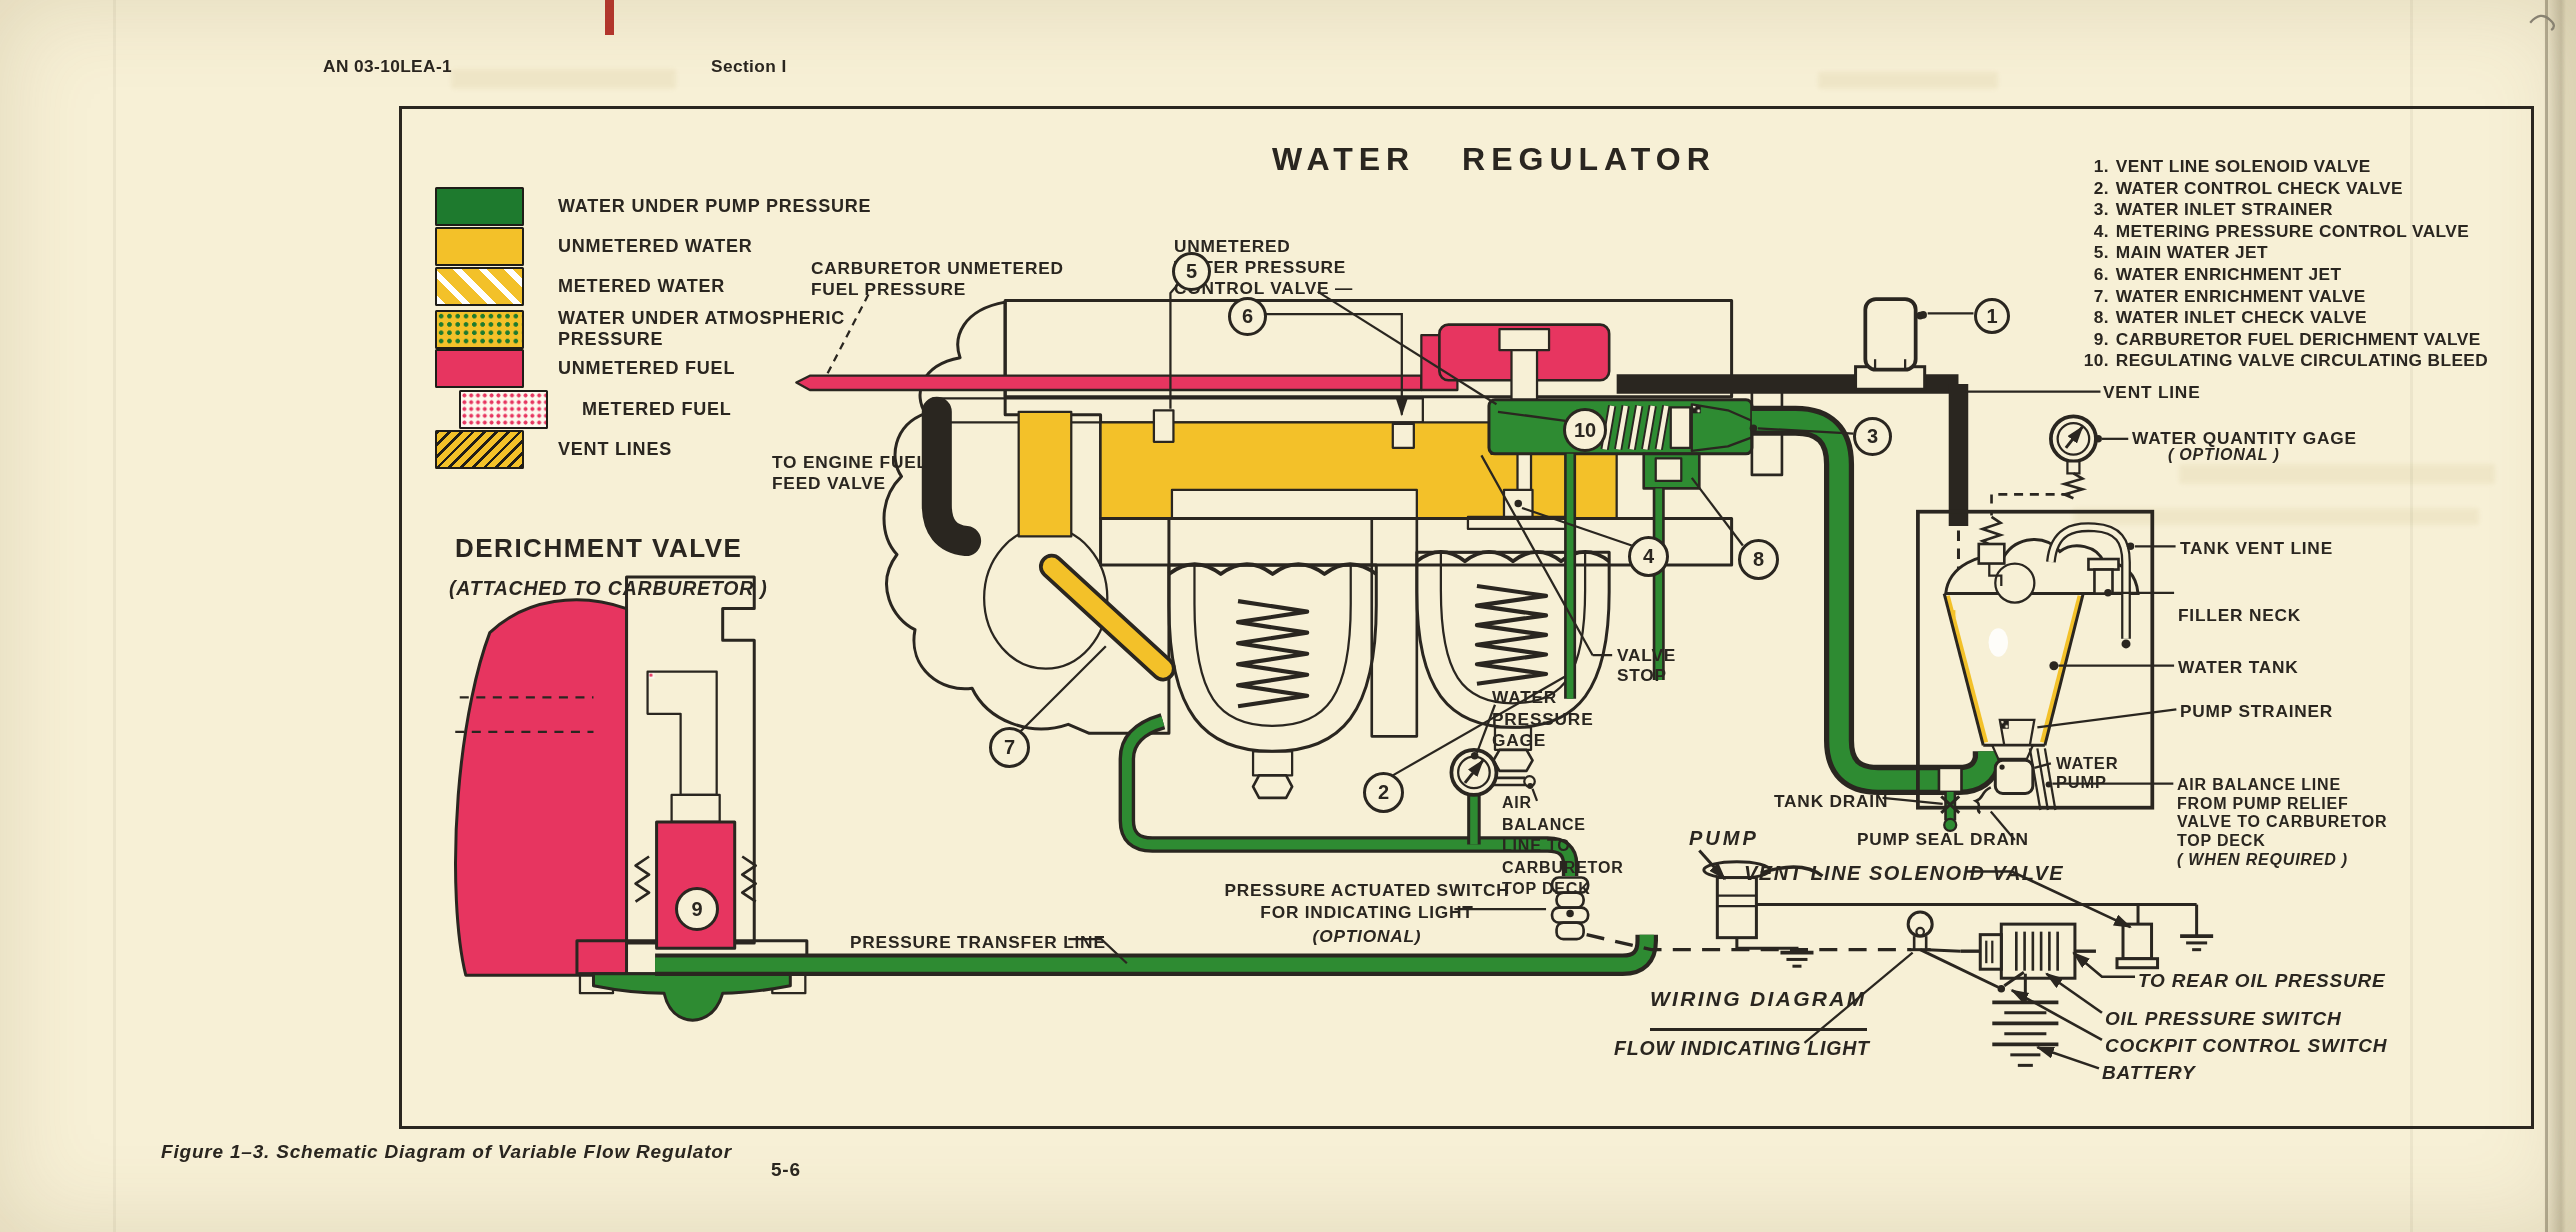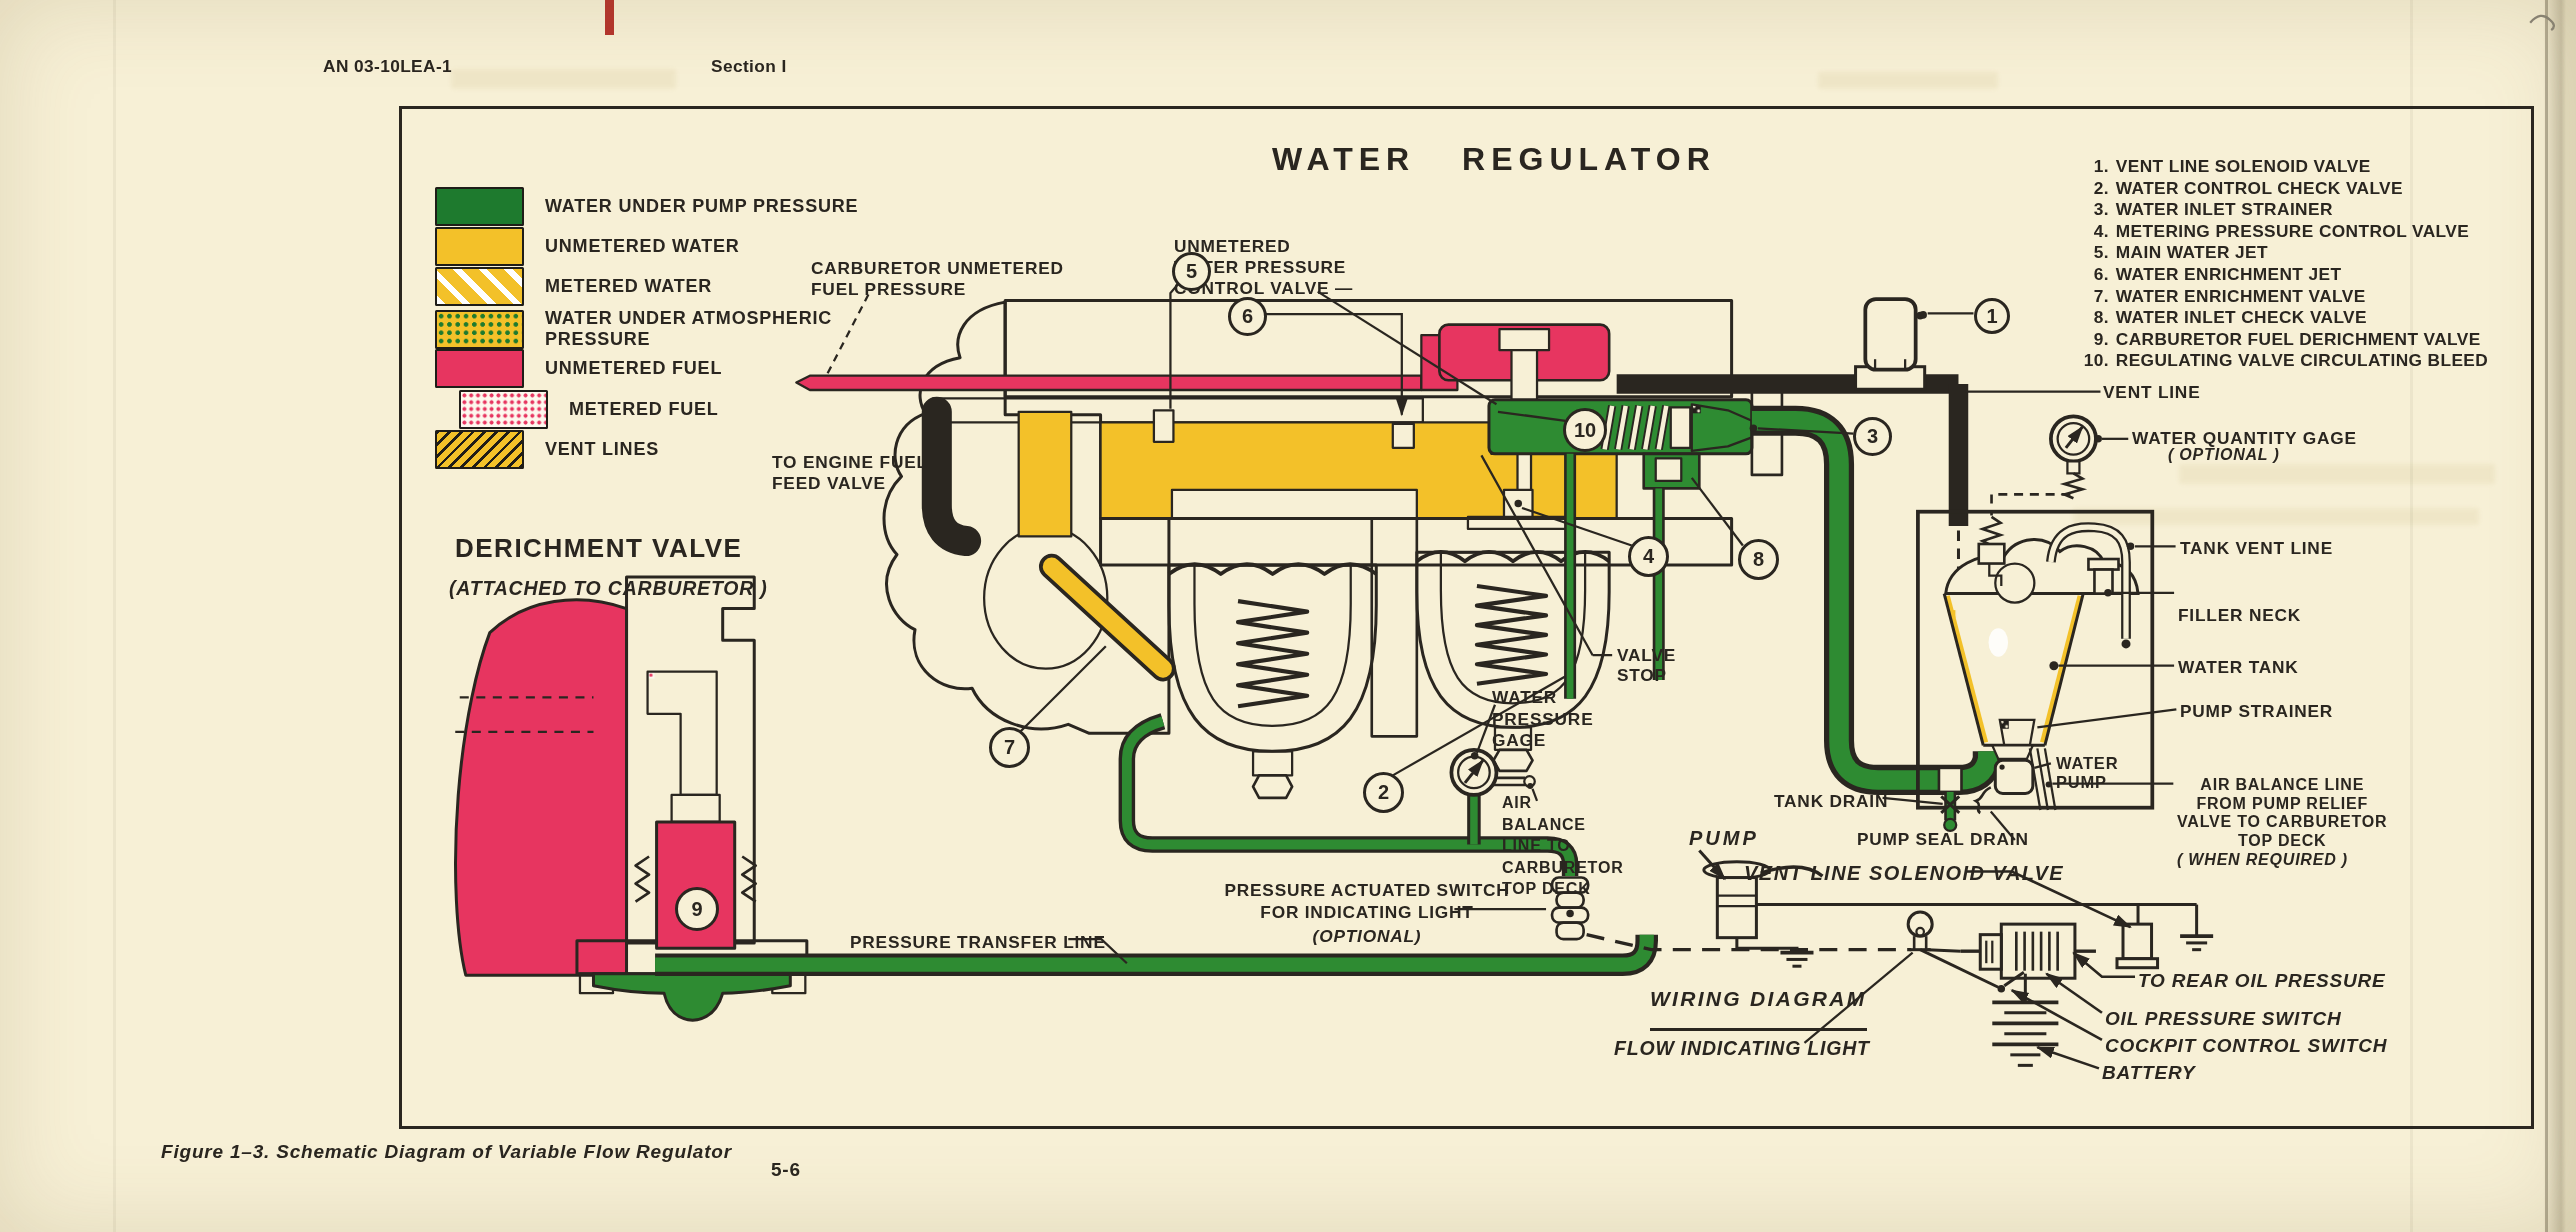--- a/index.html
+++ b/index.html
@@ -14,21 +14,21 @@
         line-height:1.22;white-space:pre-line;color:#2a2620;}
   .i{font-style:italic;}
   .ctr{text-align:center;}
   .title{font-size:32px;letter-spacing:6px;word-spacing:32px;}
   .hdr{font-size:17.3px;letter-spacing:0.4px;}
   .callout{position:absolute;border:3px solid #2a2620;border-radius:50%;
         background:#f7f0d6;display:flex;align-items:center;justify-content:center;
         font-weight:700;font-size:20px;}
   .leg-row{position:absolute;display:flex;align-items:center;}
   .sw{width:85px;height:35px;border:2.3px solid #1f1d18;border-radius:1.5px;flex:none;}
-  .leg-lab{margin-left:21px;font-weight:700;font-size:18px;letter-spacing:0.8px;white-space:pre-line;}
+  .leg-lab{margin-left:34px;font-weight:700;font-size:18px;letter-spacing:0.8px;white-space:pre-line;}
   .sw-green{background:#1e7a2e;}
   .sw-yellow{background:#f3c129;}
   .sw-stripe{background:repeating-linear-gradient(45deg,#ffffff 0 6px,#f3c129 6px 18px);}
   .sw-dotw{background-color:#f3c129;background-image:radial-gradient(#1e7a2e 2px,transparent 2.6px);background-size:8.3px 8.3px;}
   .sw-pink{background:#e73560;}
   .sw-dotf{background-color:#fdf8ee;background-image:radial-gradient(#e73560 1.7px,transparent 2.3px);background-size:6.8px 6.8px;}
   .sw-vent{background:repeating-linear-gradient(-45deg,#1f1d18 0 2.6px,#f3c129 2.6px 8.3px);}
   .plist{position:absolute;left:2079px;top:156px;font-size:17.3px;font-weight:700;
         letter-spacing:0.4px;line-height:21.6px;}
   .plrow{display:flex;}
@@ -469,21 +469,21 @@
   <div class="lbl i" style="left:449px;top:577px;font-size:19.5px;">(ATTACHED TO CARBURETOR )</div>
   <div class="lbl" style="left:2103px;top:382px;">VENT LINE</div>
   <div class="lbl" style="left:2132px;top:428px;">WATER QUANTITY GAGE</div>
   <div class="lbl i" style="left:2168px;top:445px;font-size:16px;text-align:center;">( OPTIONAL )</div>
   <div class="lbl" style="left:2180px;top:538px;">TANK VENT LINE</div>
   <div class="lbl" style="left:2178px;top:585px;margin-top:20px;">FILLER NECK</div>
   <div class="lbl" style="left:2178px;top:657px;">WATER TANK</div>
   <div class="lbl" style="left:2180px;top:701px;">PUMP STRAINER</div>
   <div class="lbl" style="left:2056px;top:754px;font-size:16.5px;line-height:1.15;">WATER
 PUMP</div>
-  <div class="lbl" style="left:2177px;top:776px;font-size:16px;line-height:1.16;text-align:center;">AIR BALANCE LINE
+  <div class="lbl" style="left:2177px;top:776px;font-size:16px;line-height:1.16;">AIR BALANCE LINE
 FROM PUMP RELIEF
 VALVE TO CARBURETOR
 TOP DECK</div>
   <div class="lbl i" style="left:2177px;top:850px;font-size:16px;">( WHEN REQUIRED )</div>
   <div class="lbl" style="left:1774px;top:791px;">TANK DRAIN</div>
   <div class="lbl" style="left:1857px;top:829px;">PUMP SEAL DRAIN</div>
   <div class="lbl" style="left:1617px;top:646px;line-height:1.15;">VALVE
 STOP</div>
   <div class="lbl" style="left:1492px;top:687px;line-height:1.25;">WATER
 PRESSURE

